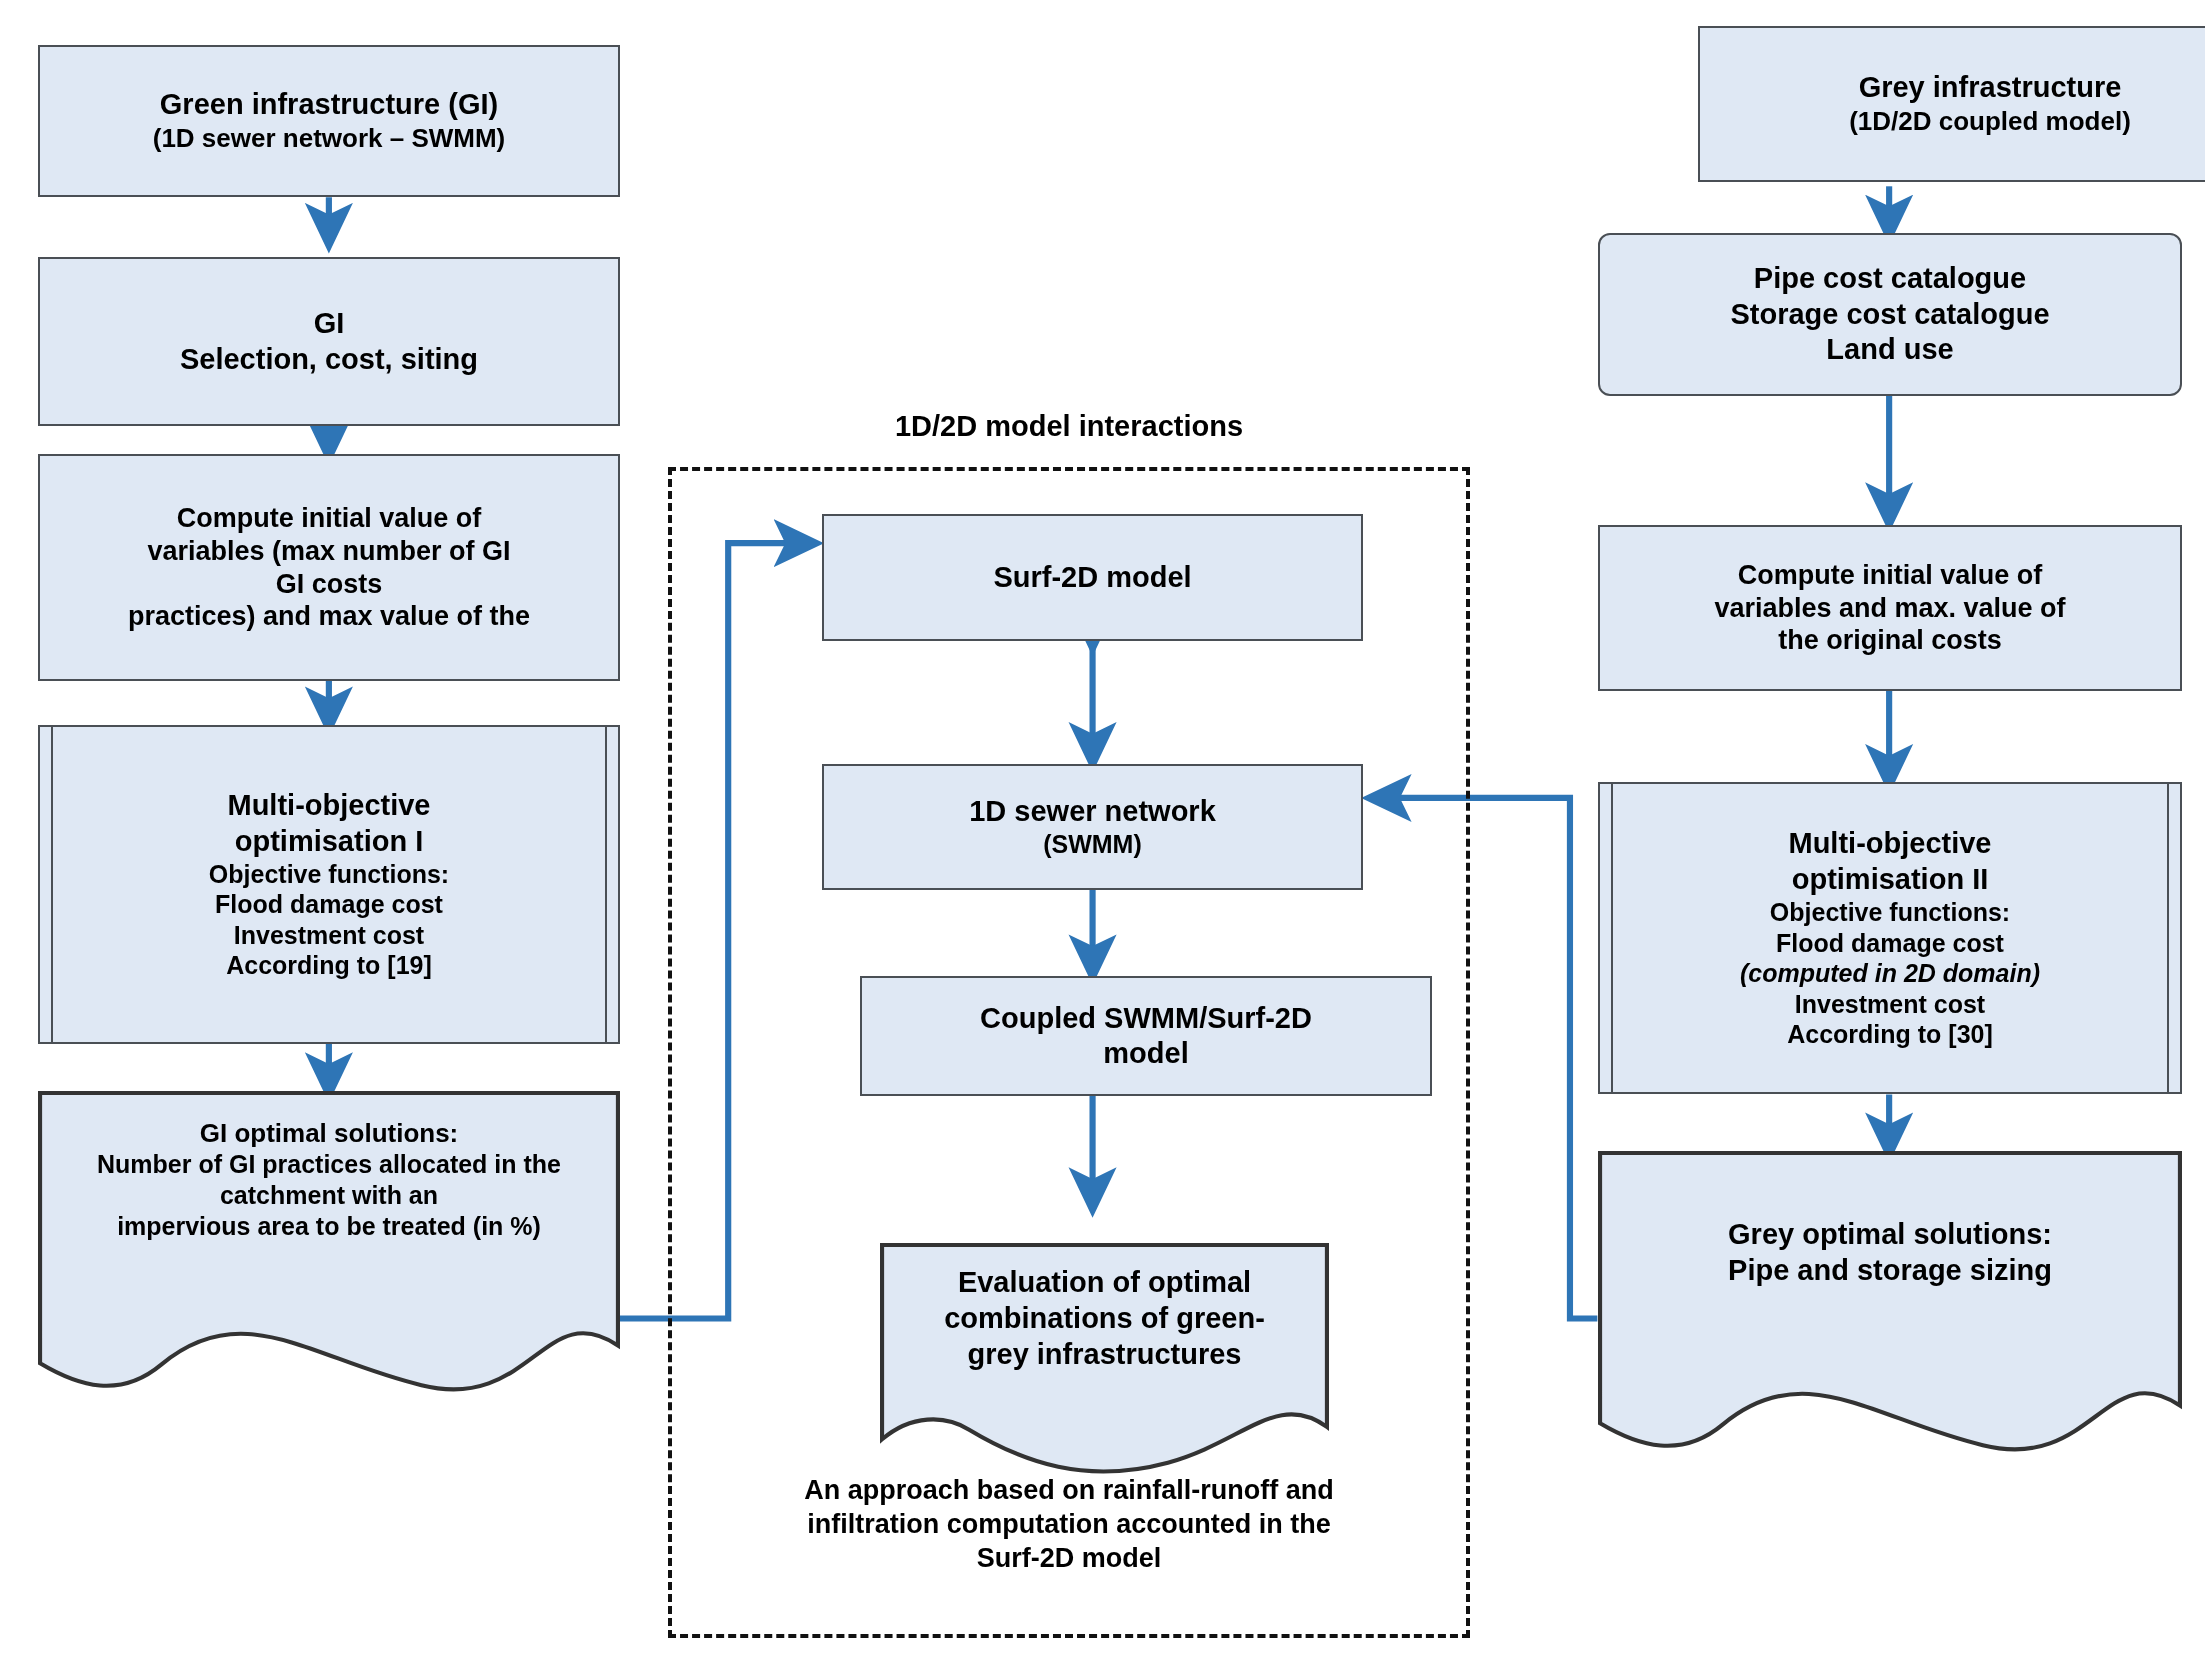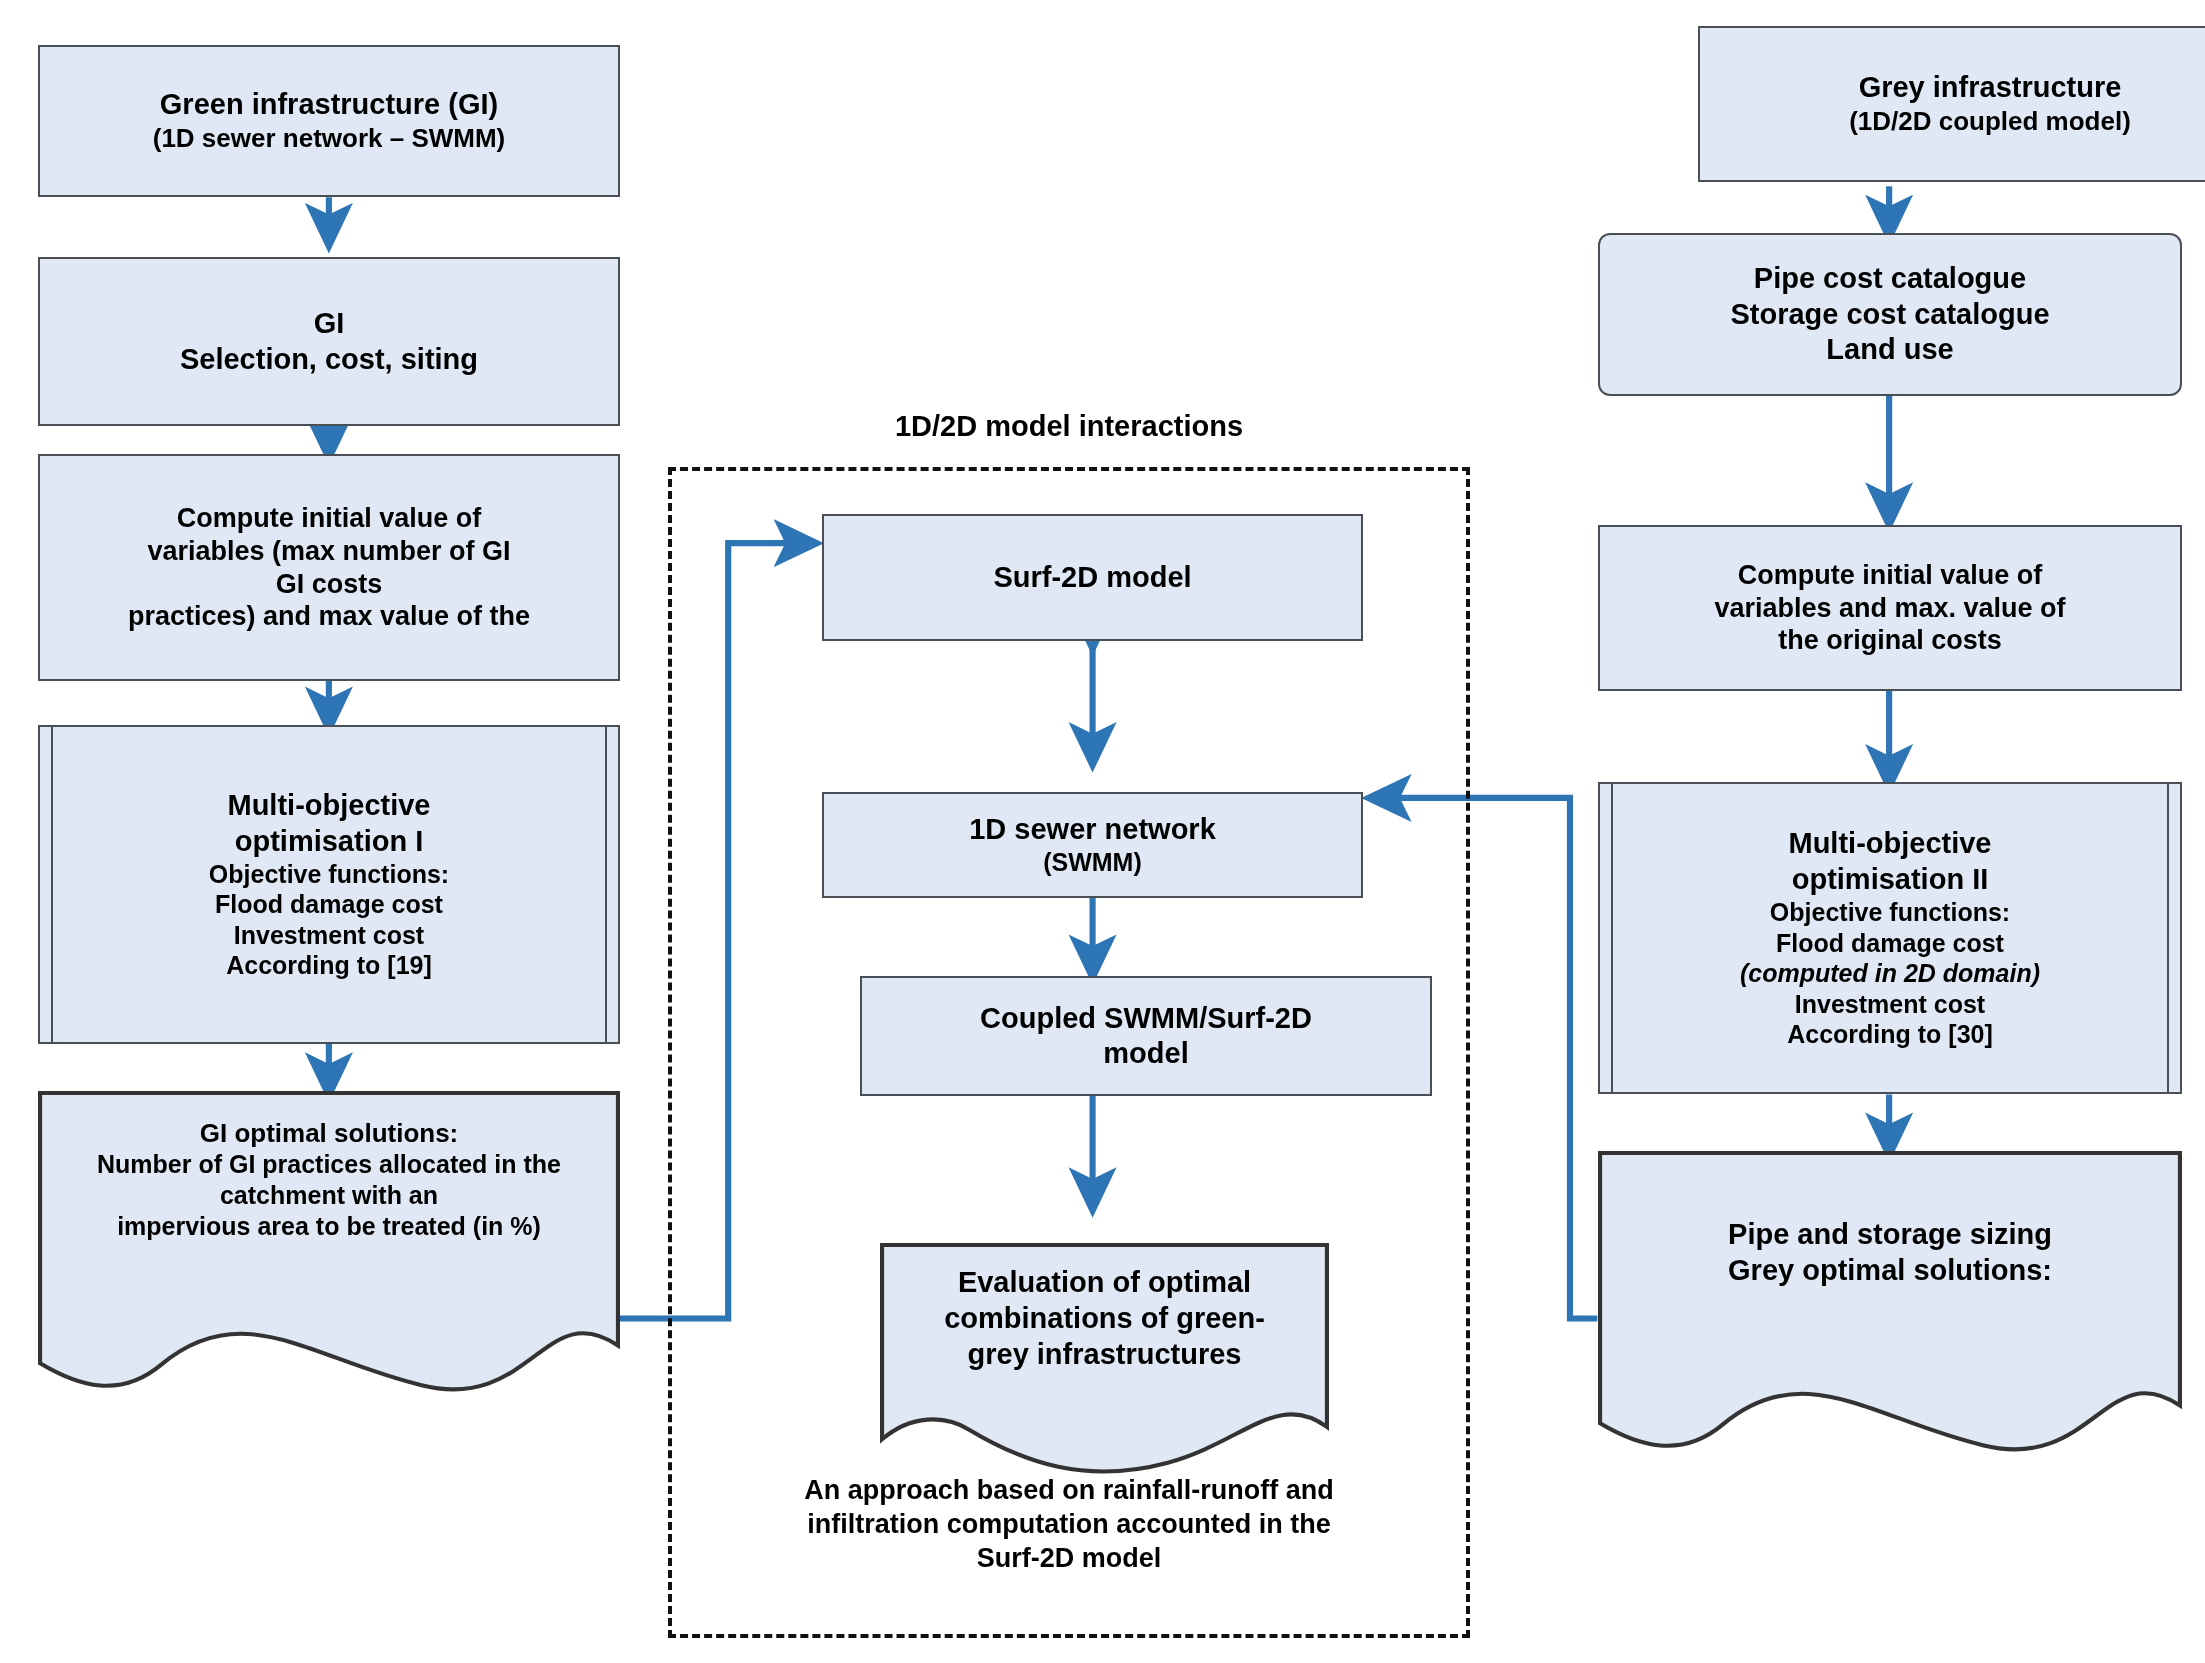--- a/index.html
+++ b/index.html
@@ -176,21 +176,21 @@
       <div>impervious area to be treated (in %)</div>
     </div>
   </div>
 
   <div class="box fs-42" style="left:822px;top:514px;width:541px;height:127px;">
     <div class="inner">
       <div>Surf-2D model</div>
     </div>
   </div>
 
-  <div class="box fs-42" style="left:822px;top:792px;width:541px;height:106px;">
+  <div class="box fs-42" style="left:822px;top:764px;width:541px;height:126px;">
     <div class="inner">
       <div>1D sewer network</div>
       <div class="fs-36">(SWMM)</div>
     </div>
   </div>
 
   <div class="box fs-42" style="left:860px;top:976px;width:572px;height:120px;">
     <div class="inner">
       <div>Coupled SWMM/Surf-2D</div>
       <div>model</div>
@@ -241,19 +241,19 @@
       <div class="fs-36">Investment cost</div>
       <div class="fs-36">According to [30]</div>
     </div>
   </div>
 
   <div class="doc" style="left:1598px;top:1151px;width:584px;height:301px;">
     <svg viewBox="0 0 853 440" preserveAspectRatio="none" xmlns="http://www.w3.org/2000/svg">
       <path d="M3,3 L850,3 L850,372 C742,300 722,470 562,430 C402,392 302,300 182,400 C122,450 60,432 3,398 Z" fill="#dfe8f4" stroke="#333" stroke-width="6"></path>
     </svg>
     <div class="doctext fs-42" style="top:66px;">
+      <div>Grey optimal solutions:</div>
       <div>Pipe and storage sizing</div>
-      <div>Grey optimal solutions:</div>
     </div>
   </div>
 
 </div>
 
 
 </body></html>

